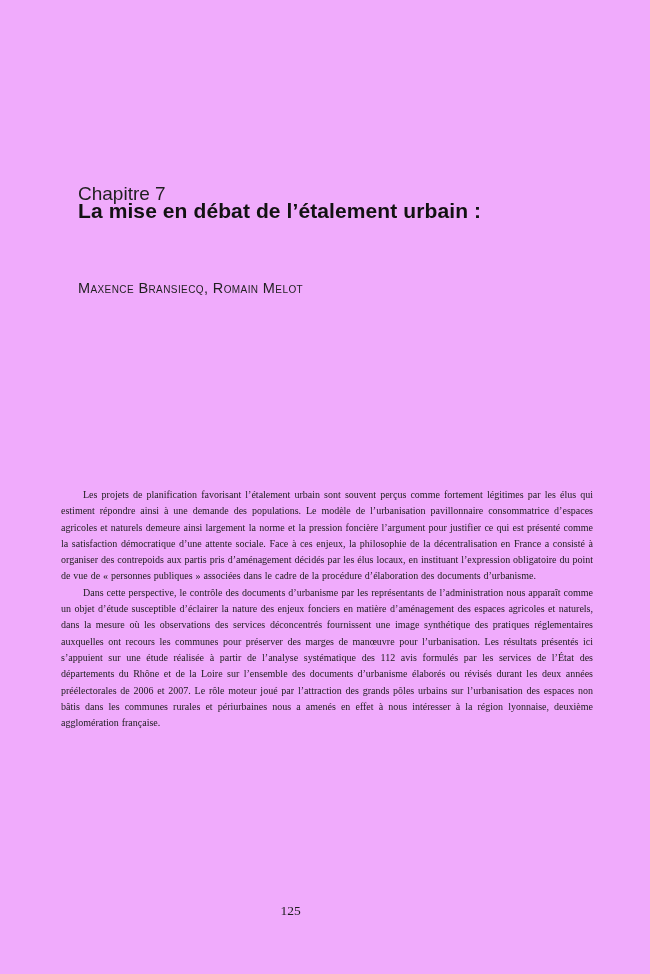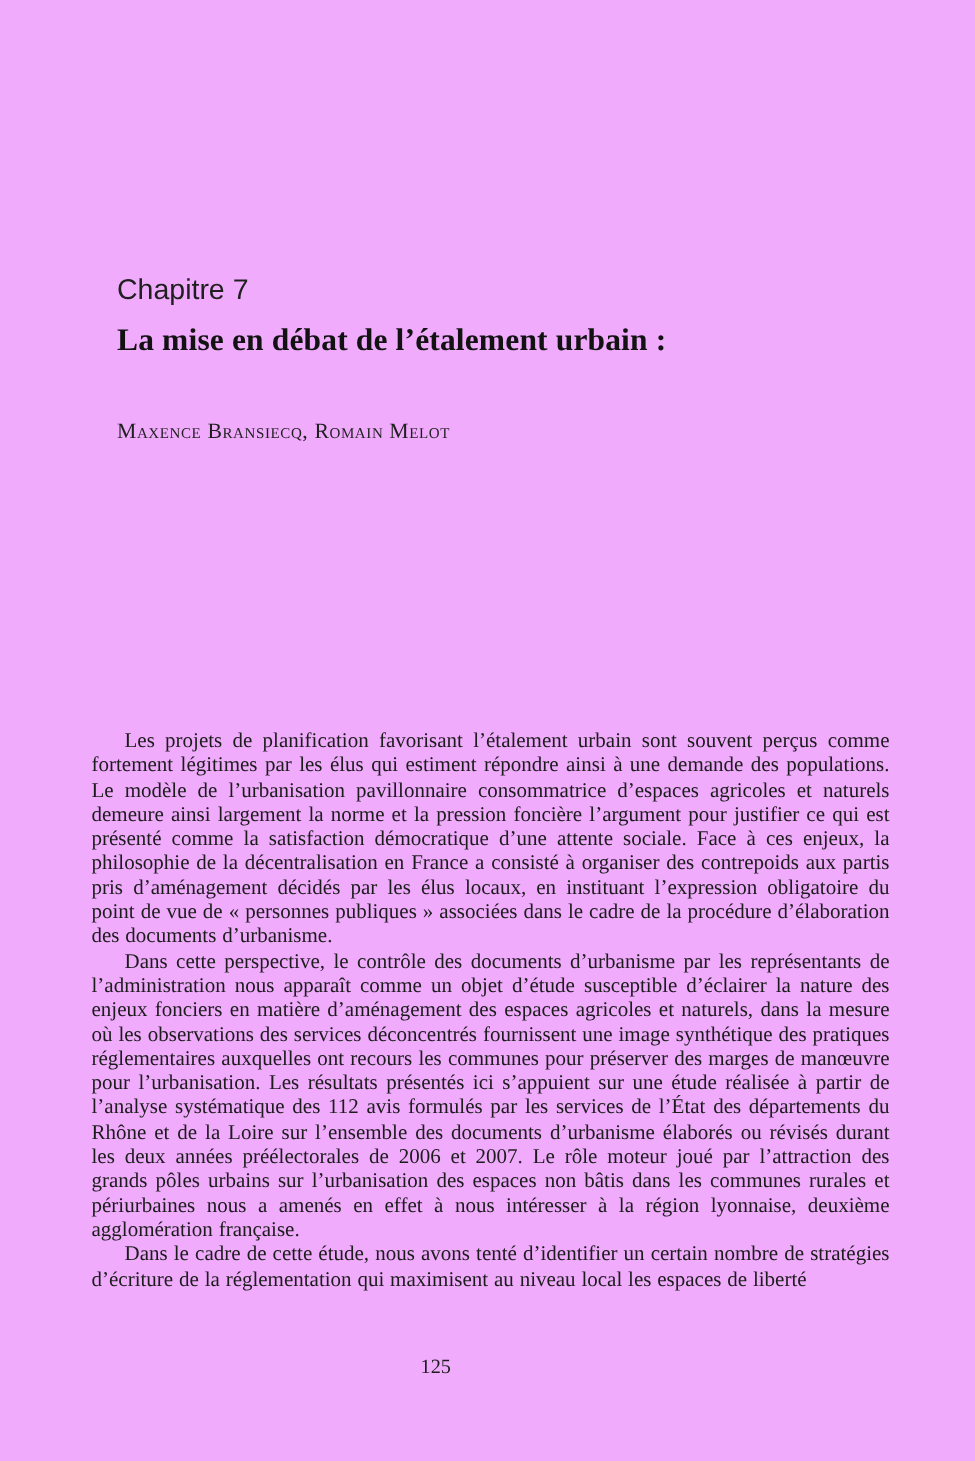--- a/index.html
+++ b/index.html
@@ -22,46 +22,46 @@
     top: 183px;
     font-family: "Liberation Sans", sans-serif;
     font-size: 19px;
     line-height: 22px;
     font-weight: 400;
     color: #1f1f1f;
   }
   .chapter-title {
     position: absolute;
     left: 78px;
-    top: 214px;
+    top: 198px;
     margin: 0;
-    font-family: Liberation Serif, serif;
+    font-family: Liberation Sans, sans-serif;
     font-size: 21px;
     line-height: 25px;
     font-weight: 700;
     color: #121212;
     letter-spacing: 0.1px;
   }
   .authors {
     position: absolute;
     left: 78px;
     top: 280px;
-    font-family: Liberation Serif, serif;
+    font-family: Liberation Sans, sans-serif;
     font-variant: small-caps;
     font-size: 14.5px;
     letter-spacing: 0.4px;
     color: #1f1f1f;
   }
   .body-text {
     position: absolute;
     left: 61px;
     top: 487px;
     width: 532px;
     font-family: "Liberation Serif", serif;
-    font-size: 14px;
+    font-size: 10px;
     line-height: 16.3px;
     text-align: justify;
     color: #1c1c1c;
     hyphens: auto;
     -webkit-hyphens: auto;
     word-spacing: 0.4px;
   }
   .body-text p {
     margin: 0;
     text-indent: 22px;
@@ -86,18 +86,17 @@
 
   <h1 class="chapter-title">
     <span>La mise en débat de l’étalement urbain :</span><br>
   </h1>
 
   <div class="authors">Maxence Bransiecq, Romain Melot</div>
 
   <div class="body-text" lang="fr">
     <p>Les projets de planification favorisant l’étalement urbain sont souvent perçus comme fortement légitimes par les élus qui estiment répondre ainsi à une demande des populations. Le modèle de l’urbanisation pavillonnaire consommatrice d’espaces agricoles et naturels demeure ainsi largement la norme et la pression foncière l’argument pour justifier ce qui est présenté comme la satisfaction démocratique d’une attente sociale. Face à ces enjeux, la philosophie de la décentralisation en France a consisté à organiser des contrepoids aux partis pris d’aménagement décidés par les élus locaux, en instituant l’expression obligatoire du point de vue de « personnes publiques » associées dans le cadre de la procédure d’élaboration des documents d’urbanisme.</p>
     <p>Dans cette perspective, le contrôle des documents d’urbanisme par les représentants de l’administration nous apparaît comme un objet d’étude susceptible d’éclairer la nature des enjeux fonciers en matière d’aménagement des espaces agricoles et naturels, dans la mesure où les observations des services déconcentrés fournissent une image synthétique des pratiques réglementaires auxquelles ont recours les communes pour préserver des marges de manœuvre pour l’urbanisation. Les résultats présentés ici s’appuient sur une étude réalisée à partir de l’analyse systématique des 112 avis formulés par les services de l’État des départements du Rhône et de la Loire sur l’ensemble des documents d’urbanisme élaborés ou révisés durant les deux années préélectorales de 2006 et 2007. Le rôle moteur joué par l’attraction des grands pôles urbains sur l’urbanisation des espaces non bâtis dans les communes rurales et périurbaines nous a amenés en effet à nous intéresser à la région lyonnaise, deuxième agglomération française.</p>
-    <p>Dans le cadre de cette étude, nous avons tenté d’identifier un certain nombre de stratégies d’écriture de la réglementation qui maximisent au niveau local les espaces de liberté</p>
   </div>
 
   <div class="page-number">125</div>
 
 </div>
 
 </body></html>

